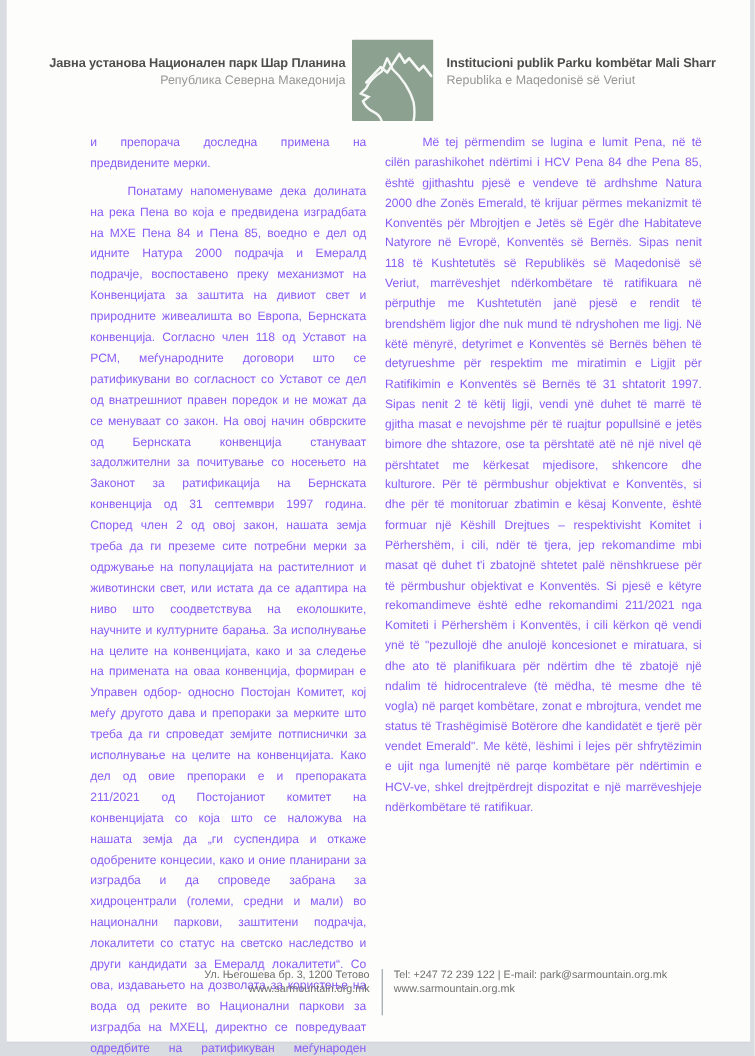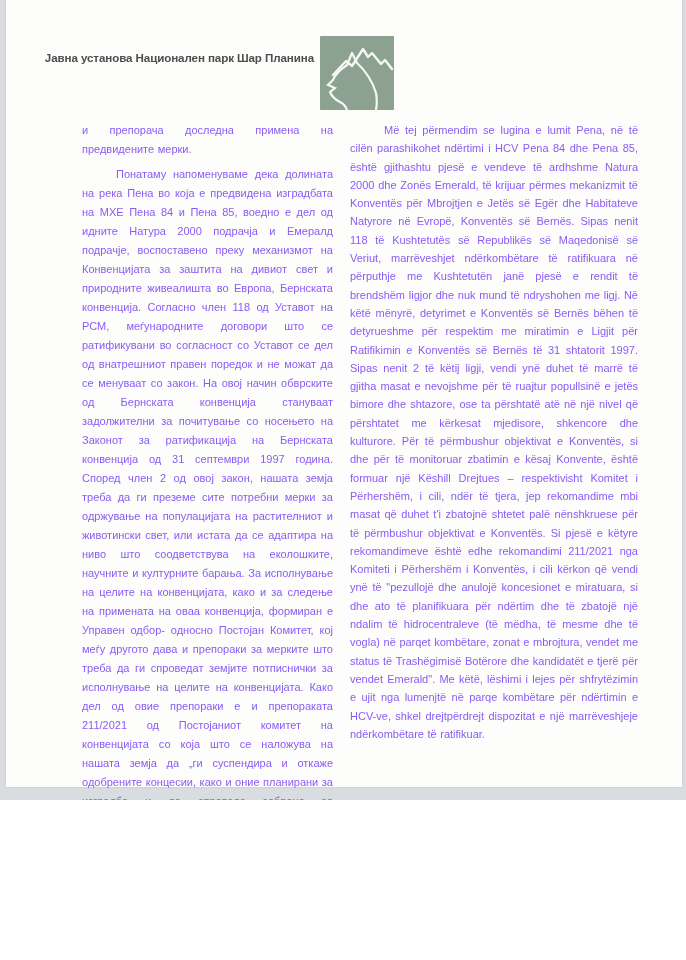--- a/index.html
+++ b/index.html
@@ -1,19 +1,19 @@
 <!DOCTYPE html>
 <html><head>
 <meta charset="utf-8">
 <style>
   html,body { margin:0; padding:0; }
   body { font-family:"Liberation Sans","DejaVu Sans",sans-serif; }
 
   .scan-bg {
-    position:relative; width:686px; height:800px;
+    position:relative; width:686px; height:960px;
     background:#d9dde2; overflow:hidden;
   }
   .page {
     position:absolute; left:6px; top:0; right:4px; bottom:13px;
     background:#fdfdfc;
     box-shadow:0 0 2px rgba(0,0,0,.12);
   }
 
   
   .doc-header {
@@ -59,32 +59,37 @@
 </style>
 </head>
 <body>
 
 <div class="scan-bg">
   <div class="page">
 
     <header class="doc-header">
       <div class="hdr-left">
         <div class="hdr-line1">Јавна установа Национален парк Шар Планина</div>
+        <div class="hdr-line2">Република Северна Македонија</div>
       </div>
 
       <div class="logo">
         <svg viewBox="0 0 74 74" width="74" height="74">
           <rect width="74" height="74" rx="1" fill="#8CA18F"></rect>
           <polyline points="13,39 26,25 32,30 43,13 48,21 52,17 61,28 65,24 72,33" fill="none" stroke="#f5f7f4" stroke-width="2.4" stroke-linejoin="round" stroke-linecap="round"></polyline>
           <polyline points="27,29 32,17 37,27" fill="none" stroke="#f5f7f4" stroke-width="2.2" stroke-linejoin="round"></polyline>
           <path d="M27,29 C21,33 15,39 13,44 L8,49 L15,52 L10,56 C12,61 16,64 20,66 C24,68 26,71 27,74" fill="none" stroke="#f5f7f4" stroke-width="2.2" stroke-linecap="round"></path>
           <path d="M37,27 C45,34 53,46 56,57 C57,63 57,69 56,74" fill="none" stroke="#f5f7f4" stroke-width="2.2" stroke-linecap="round"></path>
         </svg>
       </div>
 
+      <div class="hdr-right">
+        <div class="hdr-line1">Institucioni publik Parku kombëtar Mali Sharr</div>
+        <div class="hdr-line2">Republika e Maqedonisë së Veriut</div>
+      </div>
     </header>
 
     <main class="columns">
       <div class="col col-left">
         <p>и препорача доследна примена на предвидените мерки.</p>
         <p class="indent">Понатаму напоменуваме дека долината на река Пена во која е предвидена изградбата на МХЕ Пена 84 и Пена 85, воедно е дел од идните Натура 2000 подрачја и Емералд подрачје, воспоставено преку механизмот на Конвенцијата за заштита на дивиот свет и природните живеалишта во Европа, Бернската конвенција. Согласно член 118 од Уставот на РСМ, меѓународните договори што се ратификувани во согласност со Уставот се дел од внатрешниот правен поредок и не можат да се менуваат со закон. На овој начин обврските од Бернската конвенција стануваат задолжителни за почитување со носењето на Законот за ратификација на Бернската конвенција од 31 септември 1997 година. Според член 2 од овој закон, нашата земја треба да ги преземе сите потребни мерки за одржување на популацијата на растителниот и животински свет, или истата да се адаптира на ниво што соодветствува на еколошките, научните и културните барања. За исполнување на целите на конвенцијата, како и за следење на примената на оваа конвенција, формиран е Управен одбор- односно Постојан Комитет, кој меѓу другото дава и препораки за мерките што треба да ги спроведат земјите потписнички за исполнување на целите на конвенцијата. Како дел од овие препораки е и препораката 211/2021 од Постојаниот комитет на конвенцијата со која што се наложува на нашата земја да „ги суспендира и откаже одобрените концесии, како и оние планирани за изградба и да спроведе забрана за хидроцентрали (големи, средни и мали) во национални паркови, заштитени подрачја, локалитети со статус на светско наследство и други кандидати за Емералд локалитети“. Со ова, издавањето на дозволата за користење на вода од реките во Национални паркови за изградба на МХЕЦ, директно се повредуваат одредбите на ратификуван меѓународен договор.</p>
       </div>
       <div class="col col-right">
         <p class="indent">Më tej përmendim se lugina e lumit Pena, në të cilën parashikohet ndërtimi i HCV Pena 84 dhe Pena 85, është gjithashtu pjesë e vendeve të ardhshme Natura 2000 dhe Zonës Emerald, të krijuar përmes mekanizmit të Konventës për Mbrojtjen e Jetës së Egër dhe Habitateve Natyrore në Evropë, Konventës së Bernës. Sipas nenit 118 të Kushtetutës së Republikës së Maqedonisë së Veriut, marrëveshjet ndërkombëtare të ratifikuara në përputhje me Kushtetutën janë pjesë e rendit të brendshëm ligjor dhe nuk mund të ndryshohen me ligj. Në këtë mënyrë, detyrimet e Konventës së Bernës bëhen të detyrueshme për respektim me miratimin e Ligjit për Ratifikimin e Konventës së Bernës të 31 shtatorit 1997. Sipas nenit 2 të këtij ligji, vendi ynë duhet të marrë të gjitha masat e nevojshme për të ruajtur popullsinë e jetës bimore dhe shtazore, ose ta përshtatë atë në një nivel që përshtatet me kërkesat mjedisore, shkencore dhe kulturore. Për të përmbushur objektivat e Konventës, si dhe për të monitoruar zbatimin e kësaj Konvente, është formuar një Këshill Drejtues – respektivisht Komitet i Përhershëm, i cili, ndër të tjera, jep rekomandime mbi masat që duhet t'i zbatojnë shtetet palë nënshkruese për të përmbushur objektivat e Konventës. Si pjesë e këtyre rekomandimeve është edhe rekomandimi 211/2021 nga Komiteti i Përhershëm i Konventës, i cili kërkon që vendi ynë të "pezullojë dhe anulojë koncesionet e miratuara, si dhe ato të planifikuara për ndërtim dhe të zbatojë një ndalim të hidrocentraleve (të mëdha, të mesme dhe të vogla) në parqet kombëtare, zonat e mbrojtura, vendet me status të Trashëgimisë Botërore dhe kandidatët e tjerë për vendet Emerald". Me këtë, lëshimi i lejes për shfrytëzimin e ujit nga lumenjtë në parqe kombëtare për ndërtimin e HCV-ve, shkel drejtpërdrejt dispozitat e një marrëveshjeje ndërkombëtare të ratifikuar.</p>
       </div>

